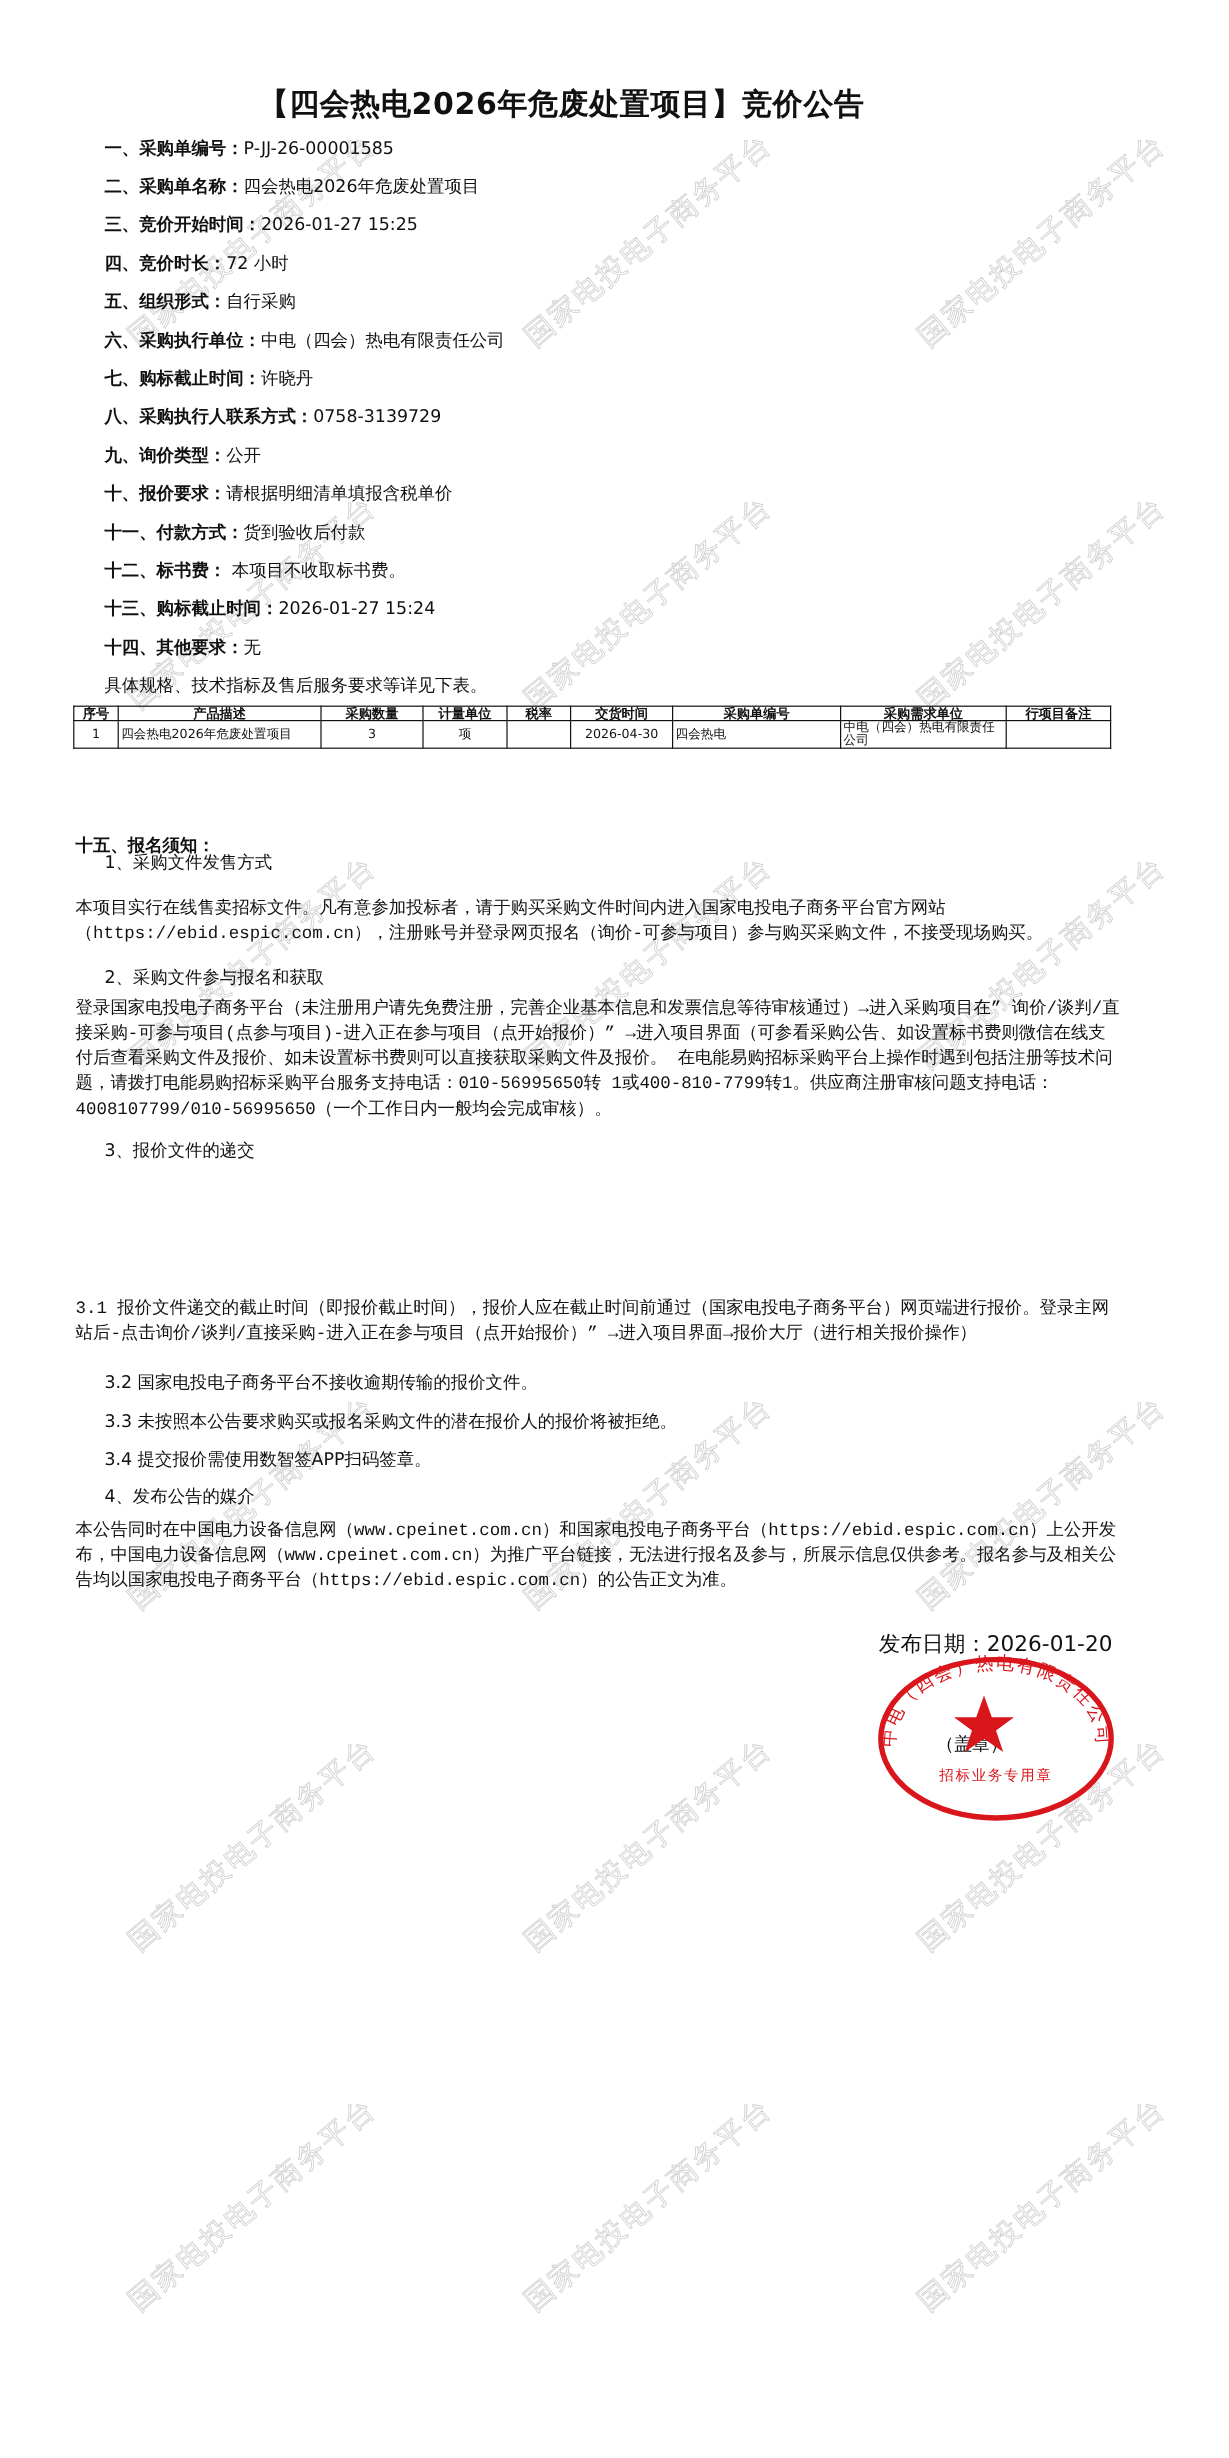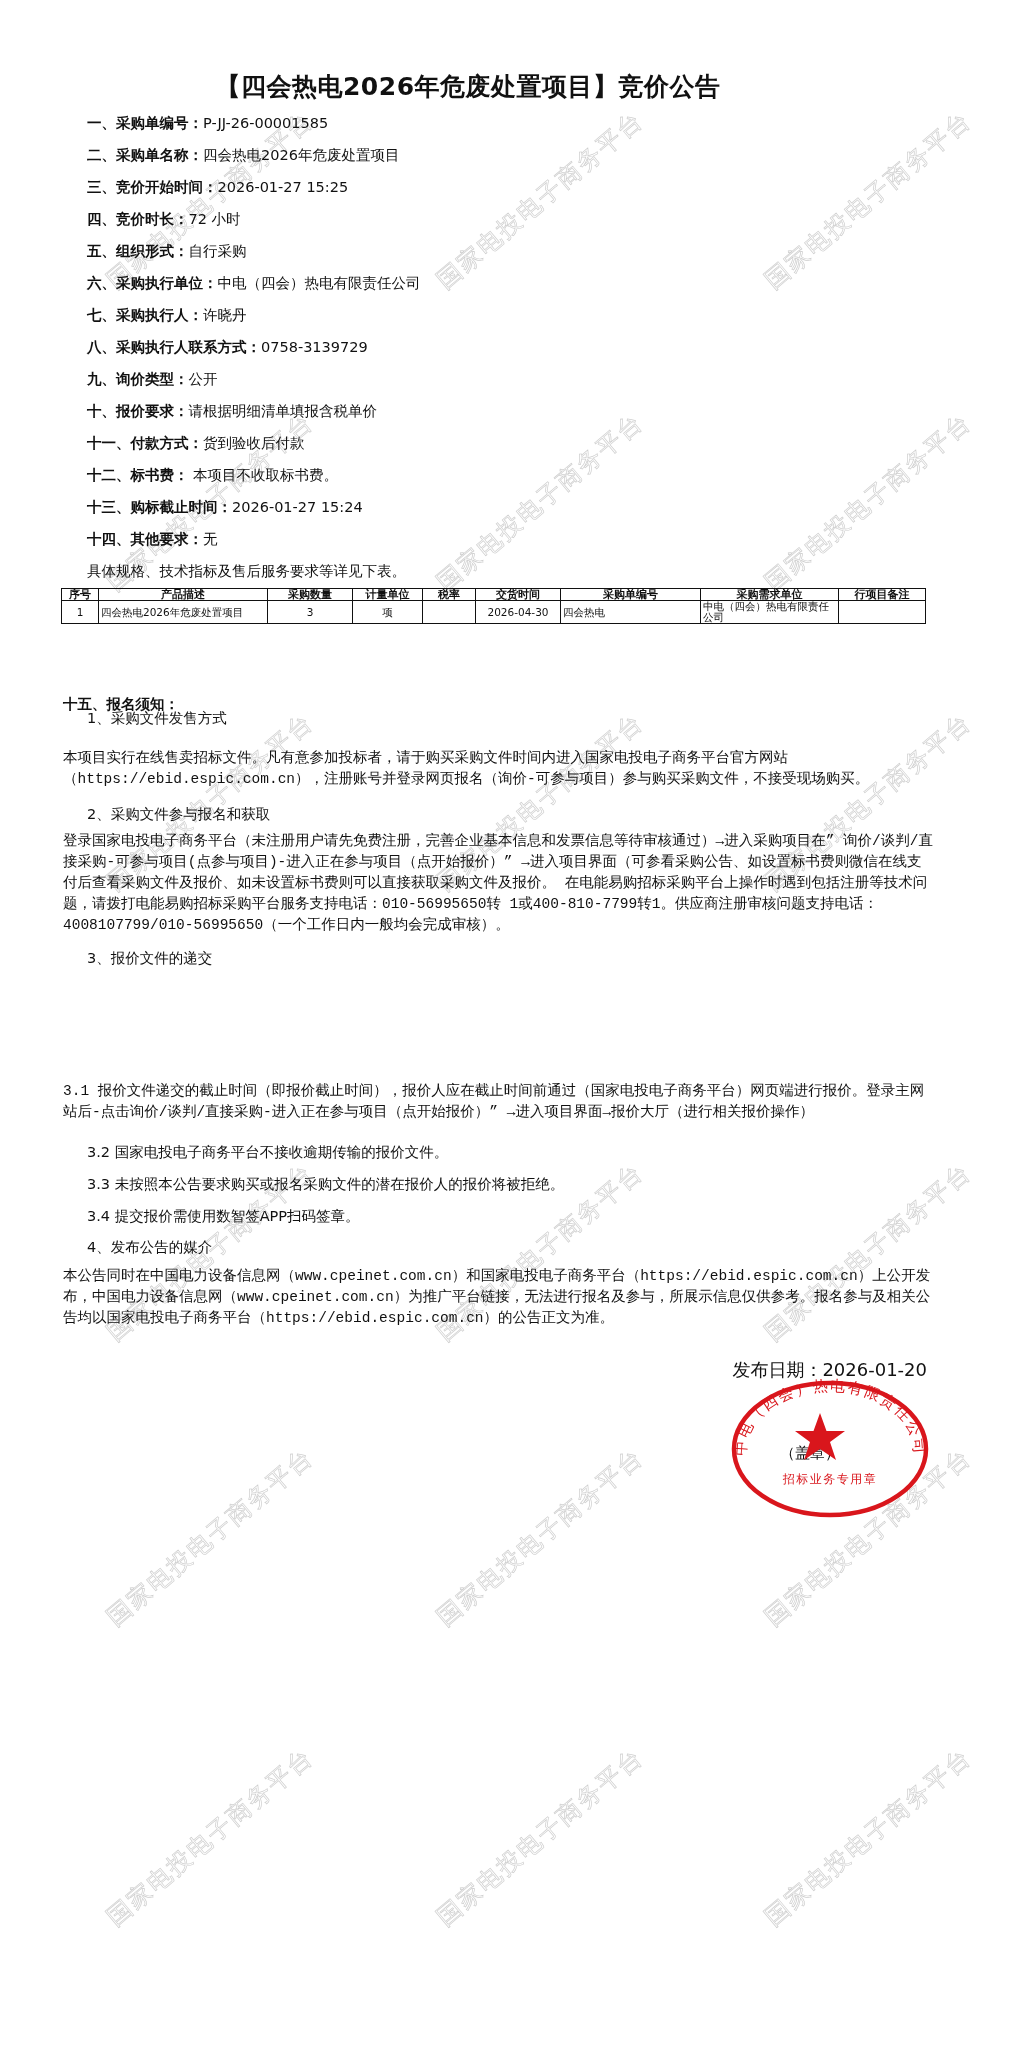--- a/index.html
+++ b/index.html
@@ -63,21 +63,21 @@
 
   <div class="content">
     <div class="title">【四会热电2026年危废处置项目】竞价公告</div>
 
     <div class="field" style="top:114px"><span class="k">一、采购单编号：</span><span>P-JJ-26-00001585</span></div>
     <div class="field" style="top:146px"><span class="k">二、采购单名称：</span><span>四会热电2026年危废处置项目</span></div>
     <div class="field" style="top:178px"><span class="k">三、竞价开始时间：</span><span>2026-01-27 15:25</span></div>
     <div class="field" style="top:210px"><span class="k">四、竞价时长：</span><span>72 小时</span></div>
     <div class="field" style="top:242px"><span class="k">五、组织形式：</span><span>自行采购</span></div>
     <div class="field" style="top:274px"><span class="k">六、采购执行单位：</span><span>中电（四会）热电有限责任公司</span></div>
-    <div class="field" style="top:306px"><span class="k">七、采购执行人：</span><span>许晓丹</span></div>
+    <div class="field" style="top:306px"><span class="k">七、购标截止时间：</span><span>许晓丹</span></div>
     <div class="field" style="top:338px"><span class="k">八、采购执行人联系方式：</span><span>0758-3139729</span></div>
     <div class="field" style="top:370px"><span class="k">九、询价类型：</span><span>公开</span></div>
     <div class="field" style="top:402px"><span class="k">十、报价要求：</span><span>请根据明细清单填报含税单价</span></div>
     <div class="field" style="top:434px"><span class="k">十一、付款方式：</span><span>货到验收后付款</span></div>
     <div class="field" style="top:466px"><span class="k">十二、标书费：</span><span> 本项目不收取标书费。</span></div>
     <div class="field" style="top:498px"><span class="k">十三、购标截止时间：</span><span>2026-01-27 15:24</span></div>
     <div class="field" style="top:530px"><span class="k">十四、其他要求：</span><span>无</span></div>
 
     <div class="field" style="top:562px">具体规格、技术指标及售后服务要求等详见下表。</div>
 

